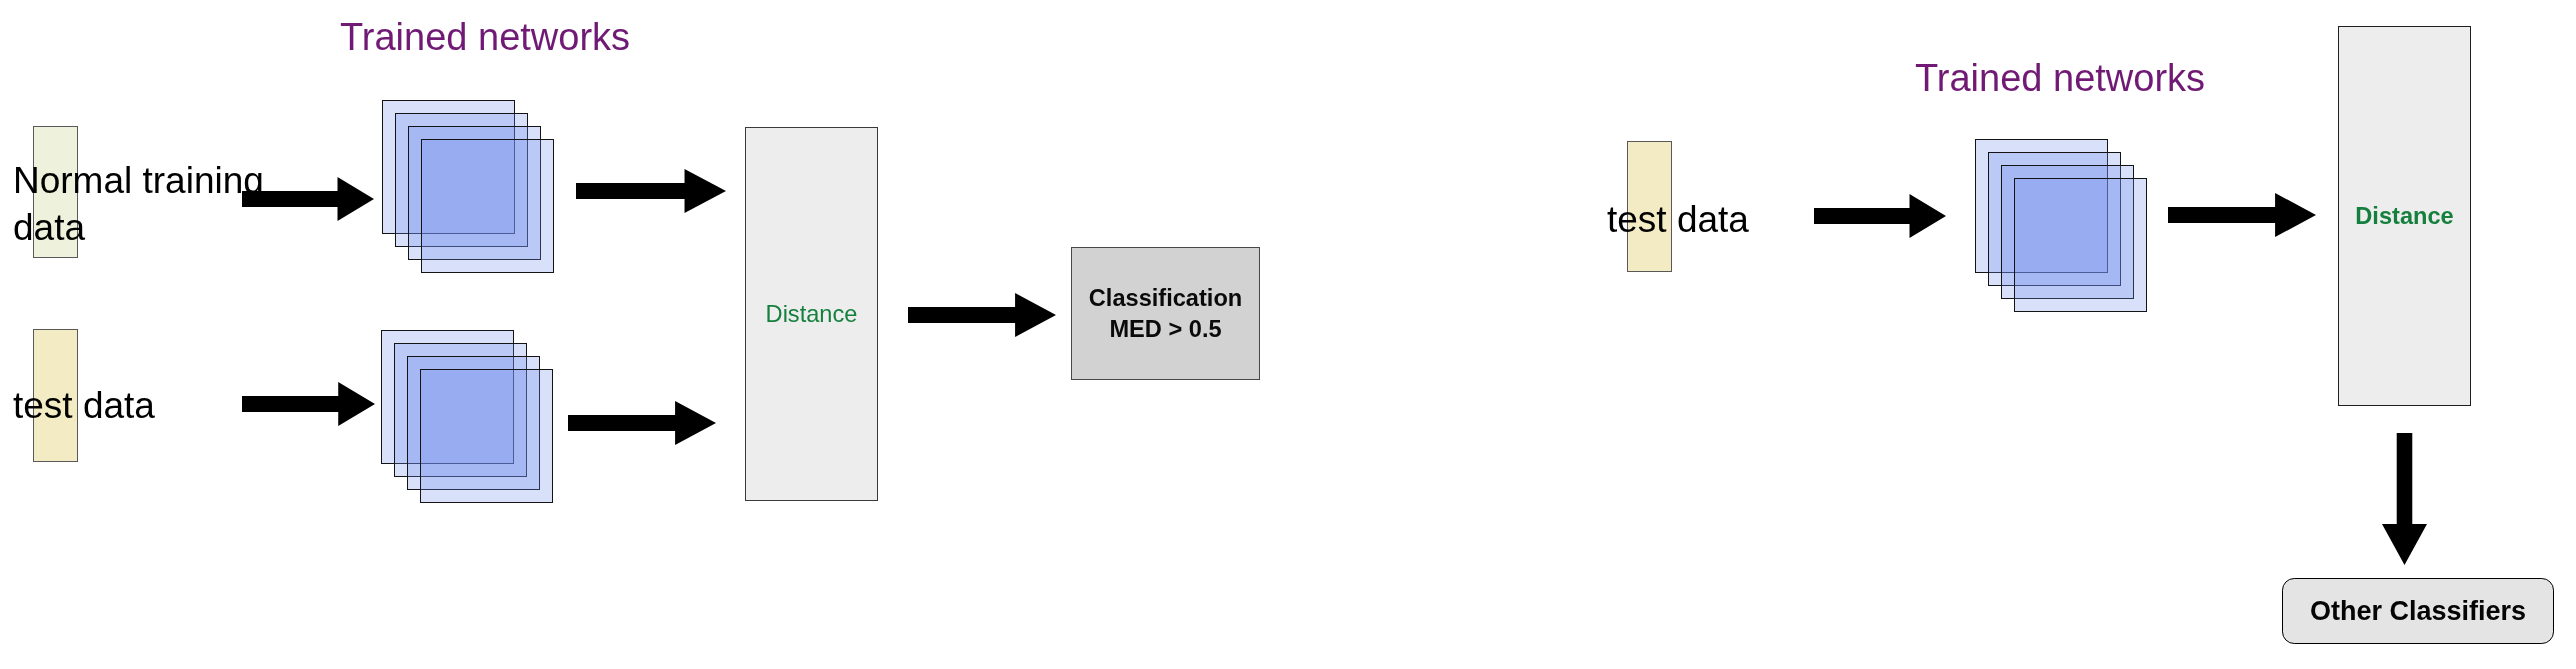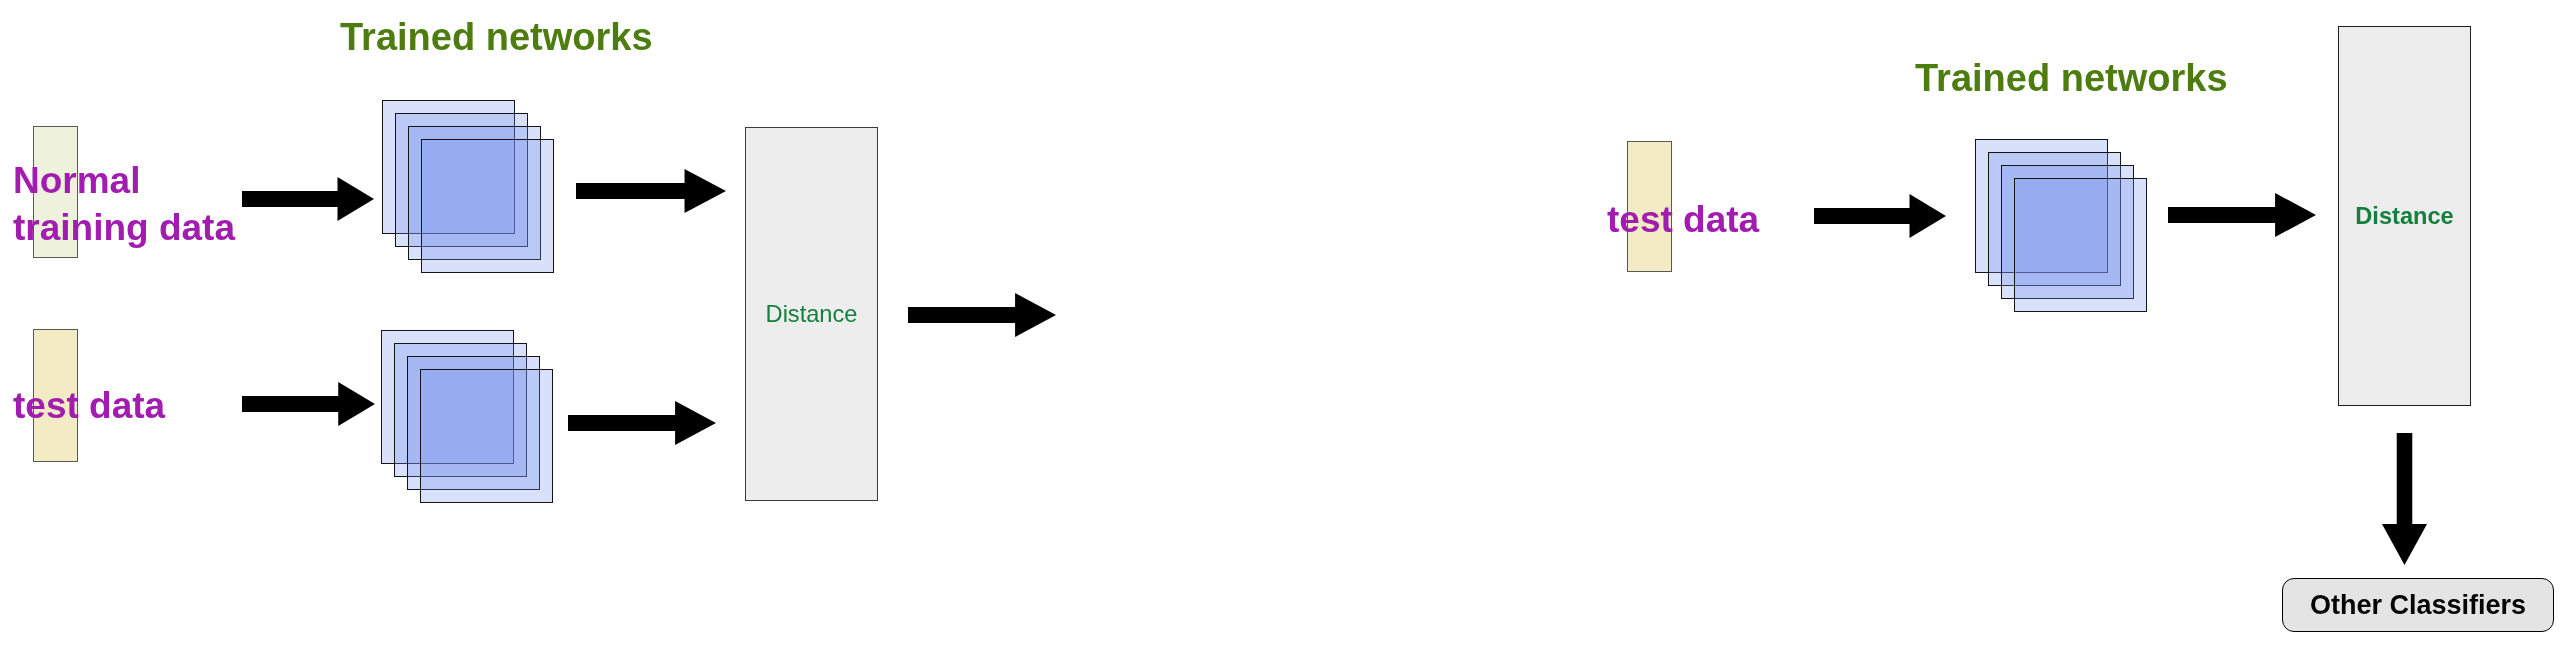--- a/index.html
+++ b/index.html
@@ -4,25 +4,25 @@
 <style>
   html,body{margin:0;padding:0;background:#ffffff;}
   #canvas{
     position:relative;width:2576px;height:670px;background:#ffffff;
     font-family:"Liberation Sans","DejaVu Sans",sans-serif;color:#000;
     overflow:hidden;
   }
   #canvas *, #canvas *::before, #canvas *::after{box-sizing:border-box;}
   .abs{position:absolute;}
   .title{
-    font-size:38px;line-height:38px;font-weight:700;color:#4d7c0f;
+    font-size:38px;line-height:38px;font-weight:400;color:#701a75;
     white-space:nowrap;letter-spacing:0px;
   }
   .datalabel{
-    font-size:37px;line-height:47px;font-weight:700;color:#a21caf;z-index:3;
+    font-size:37px;line-height:47px;font-weight:400;color:#000000;z-index:3;
   }
   .swatch{
     width:45px;border:1.7px solid #595959;z-index:1;
   }
   .stack{z-index:2;}
   .netrect{
     position:absolute;width:133px;height:134px;
     border:1.7px solid #141414;
   }
   .distance-box{
@@ -87,20 +87,24 @@
   </svg>
 
   <div class="abs distance-box" style="left:745px;top:127px;width:133px;height:374px;">
     <span>Distance</span>
   </div>
 
   <svg class="abs arrow" style="left: 908px; top: 293px; color: rgb(0, 0, 0);" width="148" height="44" viewBox="0 0 170 50" preserveAspectRatio="none">
     <polygon points="0,16 123,16 123,0 170,25 123,50 123,34 0,34" fill="currentColor"></polygon>
   </svg>
 
+  <div class="abs classification-box" style="left:1071px;top:247px;width:189px;height:133px;">
+    <span>Classification</span>
+    <span>MED &gt; 0.5</span>
+  </div>
 
   <div class="abs title" style="left:1915px;top:59px;">Trained networks</div>
 
   <div class="abs swatch" style="left: 1627px; top: 141px; height: 131px; background-color: rgb(243, 235, 195);"></div>
   <div class="abs datalabel" style="left:1607px;top:196px;white-space:nowrap;">test data</div>
 
   <svg class="abs arrow" style="left: 1814px; top: 194px; color: rgb(0, 0, 0);" width="132" height="44" viewBox="0 0 170 50" preserveAspectRatio="none">
     <polygon points="0,16 123,16 123,0 170,25 123,50 123,34 0,34" fill="currentColor"></polygon>
   </svg>
 
@@ -116,18 +120,18 @@
   </svg>
 
   <div class="abs distance-box bold" style="left:2338px;top:26px;width:133px;height:380px;border-color:#1f1f1f;">
     <span>Distance</span>
   </div>
 
   <svg class="abs arrow" style="left: 2382px; top: 433px; color: rgb(0, 0, 0);" width="45" height="132" viewBox="0 0 52 151" preserveAspectRatio="none">
     <polygon points="17,0 35,0 35,104 52,104 26,151 0,104 17,104" fill="currentColor"></polygon>
   </svg>
 
-  <div class="abs rounded-box" style="left:2282px;top:578px;width:272px;height:54px;border-radius:12px;">
+  <div class="abs rounded-box" style="left:2282px;top:578px;width:272px;height:66px;">
     <span>Other Classifiers</span>
   </div>
 
 </div>
 
 
 </body></html>

